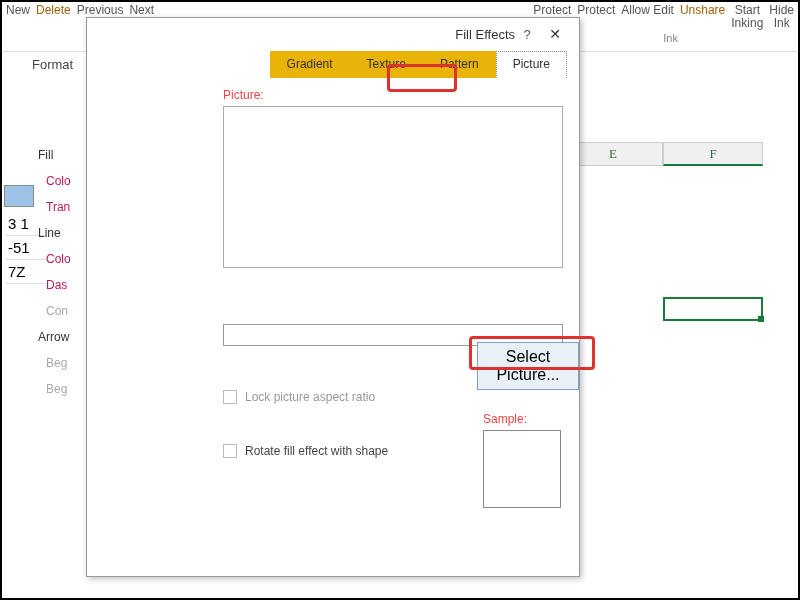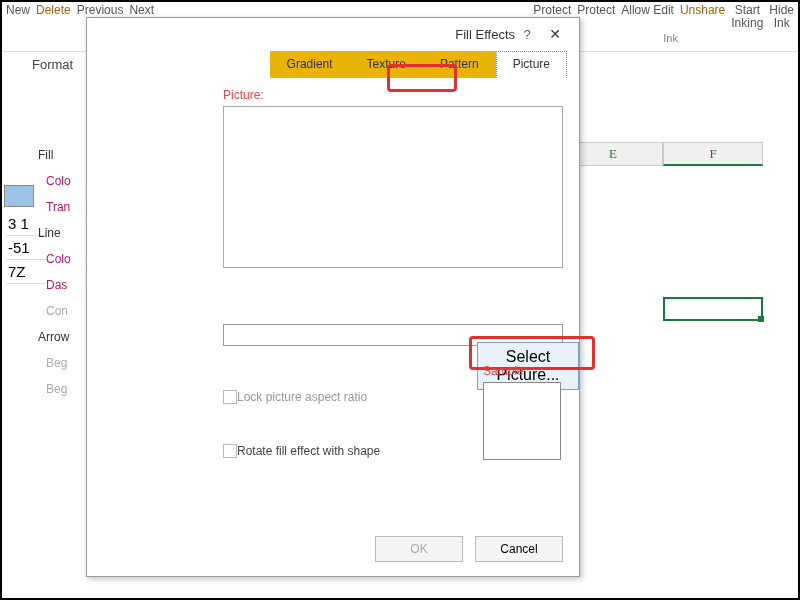--- a/index.html
+++ b/index.html
@@ -28,21 +28,21 @@
   .dlg-title .help { width:24px; text-align:center; color:#555; cursor:pointer; }
   .dlg-title .close { width:32px; text-align:center; font-size:14px; cursor:pointer; }
   .tabs { display:flex; border-bottom:1px solid #ccc; height:28px; margin:0 12px; }
   .tab { padding:5px 16px 4px; font-size:12px; color:#333; cursor:pointer; border:1px solid transparent; position:relative; top:1px; background:#eab308;}
   .tab.active { border:1px dotted #888; border-bottom:1px solid #fff; background:#fff; }
   .body { flex:1; padding:8px 16px 4px; position:relative; }
   .lbl { font-size:12px; color:#ef4444; margin:2px 0 4px; }
   .preview { width:340px; height:162px; border:1px solid #aaa; background:#fff; }
   .path-input { width:340px; height:22px; border:1px solid #999; margin-top:56px; }
   .select-pic { position:absolute; top:264px; left:270px; padding:5px 14px; font-size:16px; background:#e8f0f8; border:1px solid #7da2c1; cursor:pointer; }
-  .check { display:flex; align-items:center; font-size:12px; color:#999; margin-top:6px; }
+  .check { display:flex; align-items:center; gap:8px; font-size:12px; color:#999; margin-top:6px; }
   .check .box { width:14px; height:14px; border:1px solid #bbb; background:#fff; }
   .check.enabled { color:#444; }
   .sample-area { position:absolute; right:18px; bottom:68px; }
   .sample-box { width:78px; height:78px; border:1px solid #888; background:#fff; margin-top:2px;}
   .dlg-buttons { display:flex; justify-content:flex-end; gap:12px; padding:8px 16px 14px; }
   .dlg-buttons button { width:88px; height:26px; font-size:12px; background:#f4f4f4; border:1px solid #bbb; cursor:pointer; }
   .dlg-buttons button.ok { color:#aaa; }
   
   .hl-wrap { position:absolute; top:258px; left:262px; width:126px; height:34px; border:3px solid #e03030; border-radius:4px; pointer-events:none; }
   .hl-tab { position:absolute; top:46px; left:300px; width:70px; height:28px; border:3px solid #e03030; border-radius:4px; pointer-events:none; z-index:20;}
@@ -126,17 +126,13 @@
       <span class="box"></span>
       <span>Rotate fill effect with shape</span>
     </div>
 
     <div class="sample-area">
       <div class="lbl">Sample:</div>
       <div class="sample-box"></div>
     </div>
   </div>
 
-  <div class="dlg-buttons">
-    <button class="ok">OK</button>
-    <button>Cancel</button>
-  </div>
 </div>
 
 </body></html>

